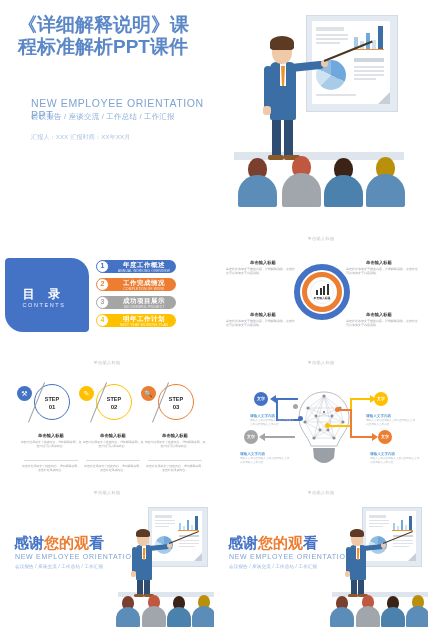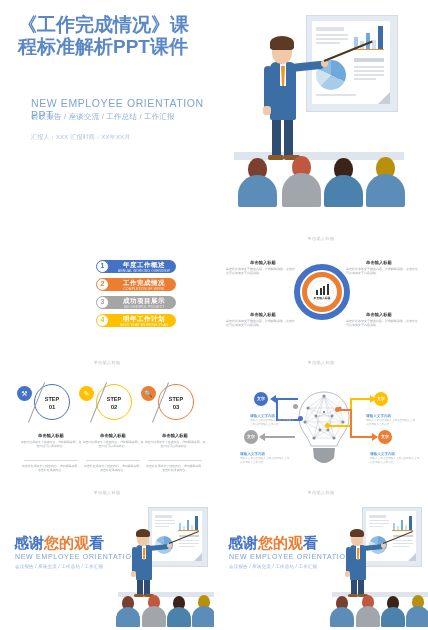--- a/index.html
+++ b/index.html
@@ -92,21 +92,21 @@
   .th-main{position:absolute;left:14px;top:30px;font-size:15px;font-weight:bold;letter-spacing:0px;}
   .th-sub{position:absolute;left:15px;top:49px;font-size:7px;letter-spacing:.7px;color:#7ea3d3;}
   .th-sub2{position:absolute;left:15px;top:60px;font-size:4.5px;letter-spacing:.2px;color:#8fb0da;}
 </style>
 </head>
 <body>
 
 <div class="sheet">
 
   <div class="slide r0 cL">
-    <div class="title-main">《工作完成情况》课程标准解析PPT课件</div>
+    <div class="title-main">《详细解释说明》课程标准解析PPT课件</div>
     <div class="title-sub">NEW EMPLOYEE ORIENTATION PPT</div>
     <div class="title-sub2">会议报告 / 座谈交流 / 工作总结 / 工作汇报</div>
     <div class="title-meta">汇报人：XXX    汇报时间：XX年XX月</div>
   </div>
 
   <div class="slide r0 cR">
 
     <div class="board" style="left:92px;top:15px;width:90px;height:95px;"></div>
     <div class="board-inner" style="left:98px;top:21px;width:78px;height:83px;"></div>
 
@@ -165,20 +165,24 @@
     </div>
     <div class="aud">
       <div class="head" style="left:162px;top:157px;width:19px;height:22px;background:#b8900a;"></div>
       <div class="body-sh" style="left:152px;top:174px;width:39px;height:33px;background:#5b8db8;"></div>
     </div>
 
     <div class="capt" style="top:236px;">单击输入标题</div>
   </div>
 
   <div class="slide r1 cL">
+    <div class="cont-box">
+      <div class="cont-cn">目 录</div>
+      <div class="cont-en">CONTENTS</div>
+    </div>
 
     <div class="citem" style="top:10px;background:#4472c4;"></div>
     <div class="ctxt" style="top:11px;">
       <div class="cn">年度工作概述</div>
       <div class="en">ANNUAL WORKING OVERVIEW</div>
     </div>
     <div class="cnum" style="top:10px;border-color:#4472c4;color:#4472c4;">1</div>
 
     <div class="citem" style="top:28px;background:#ed7d31;"></div>
     <div class="ctxt" style="top:29px;">

